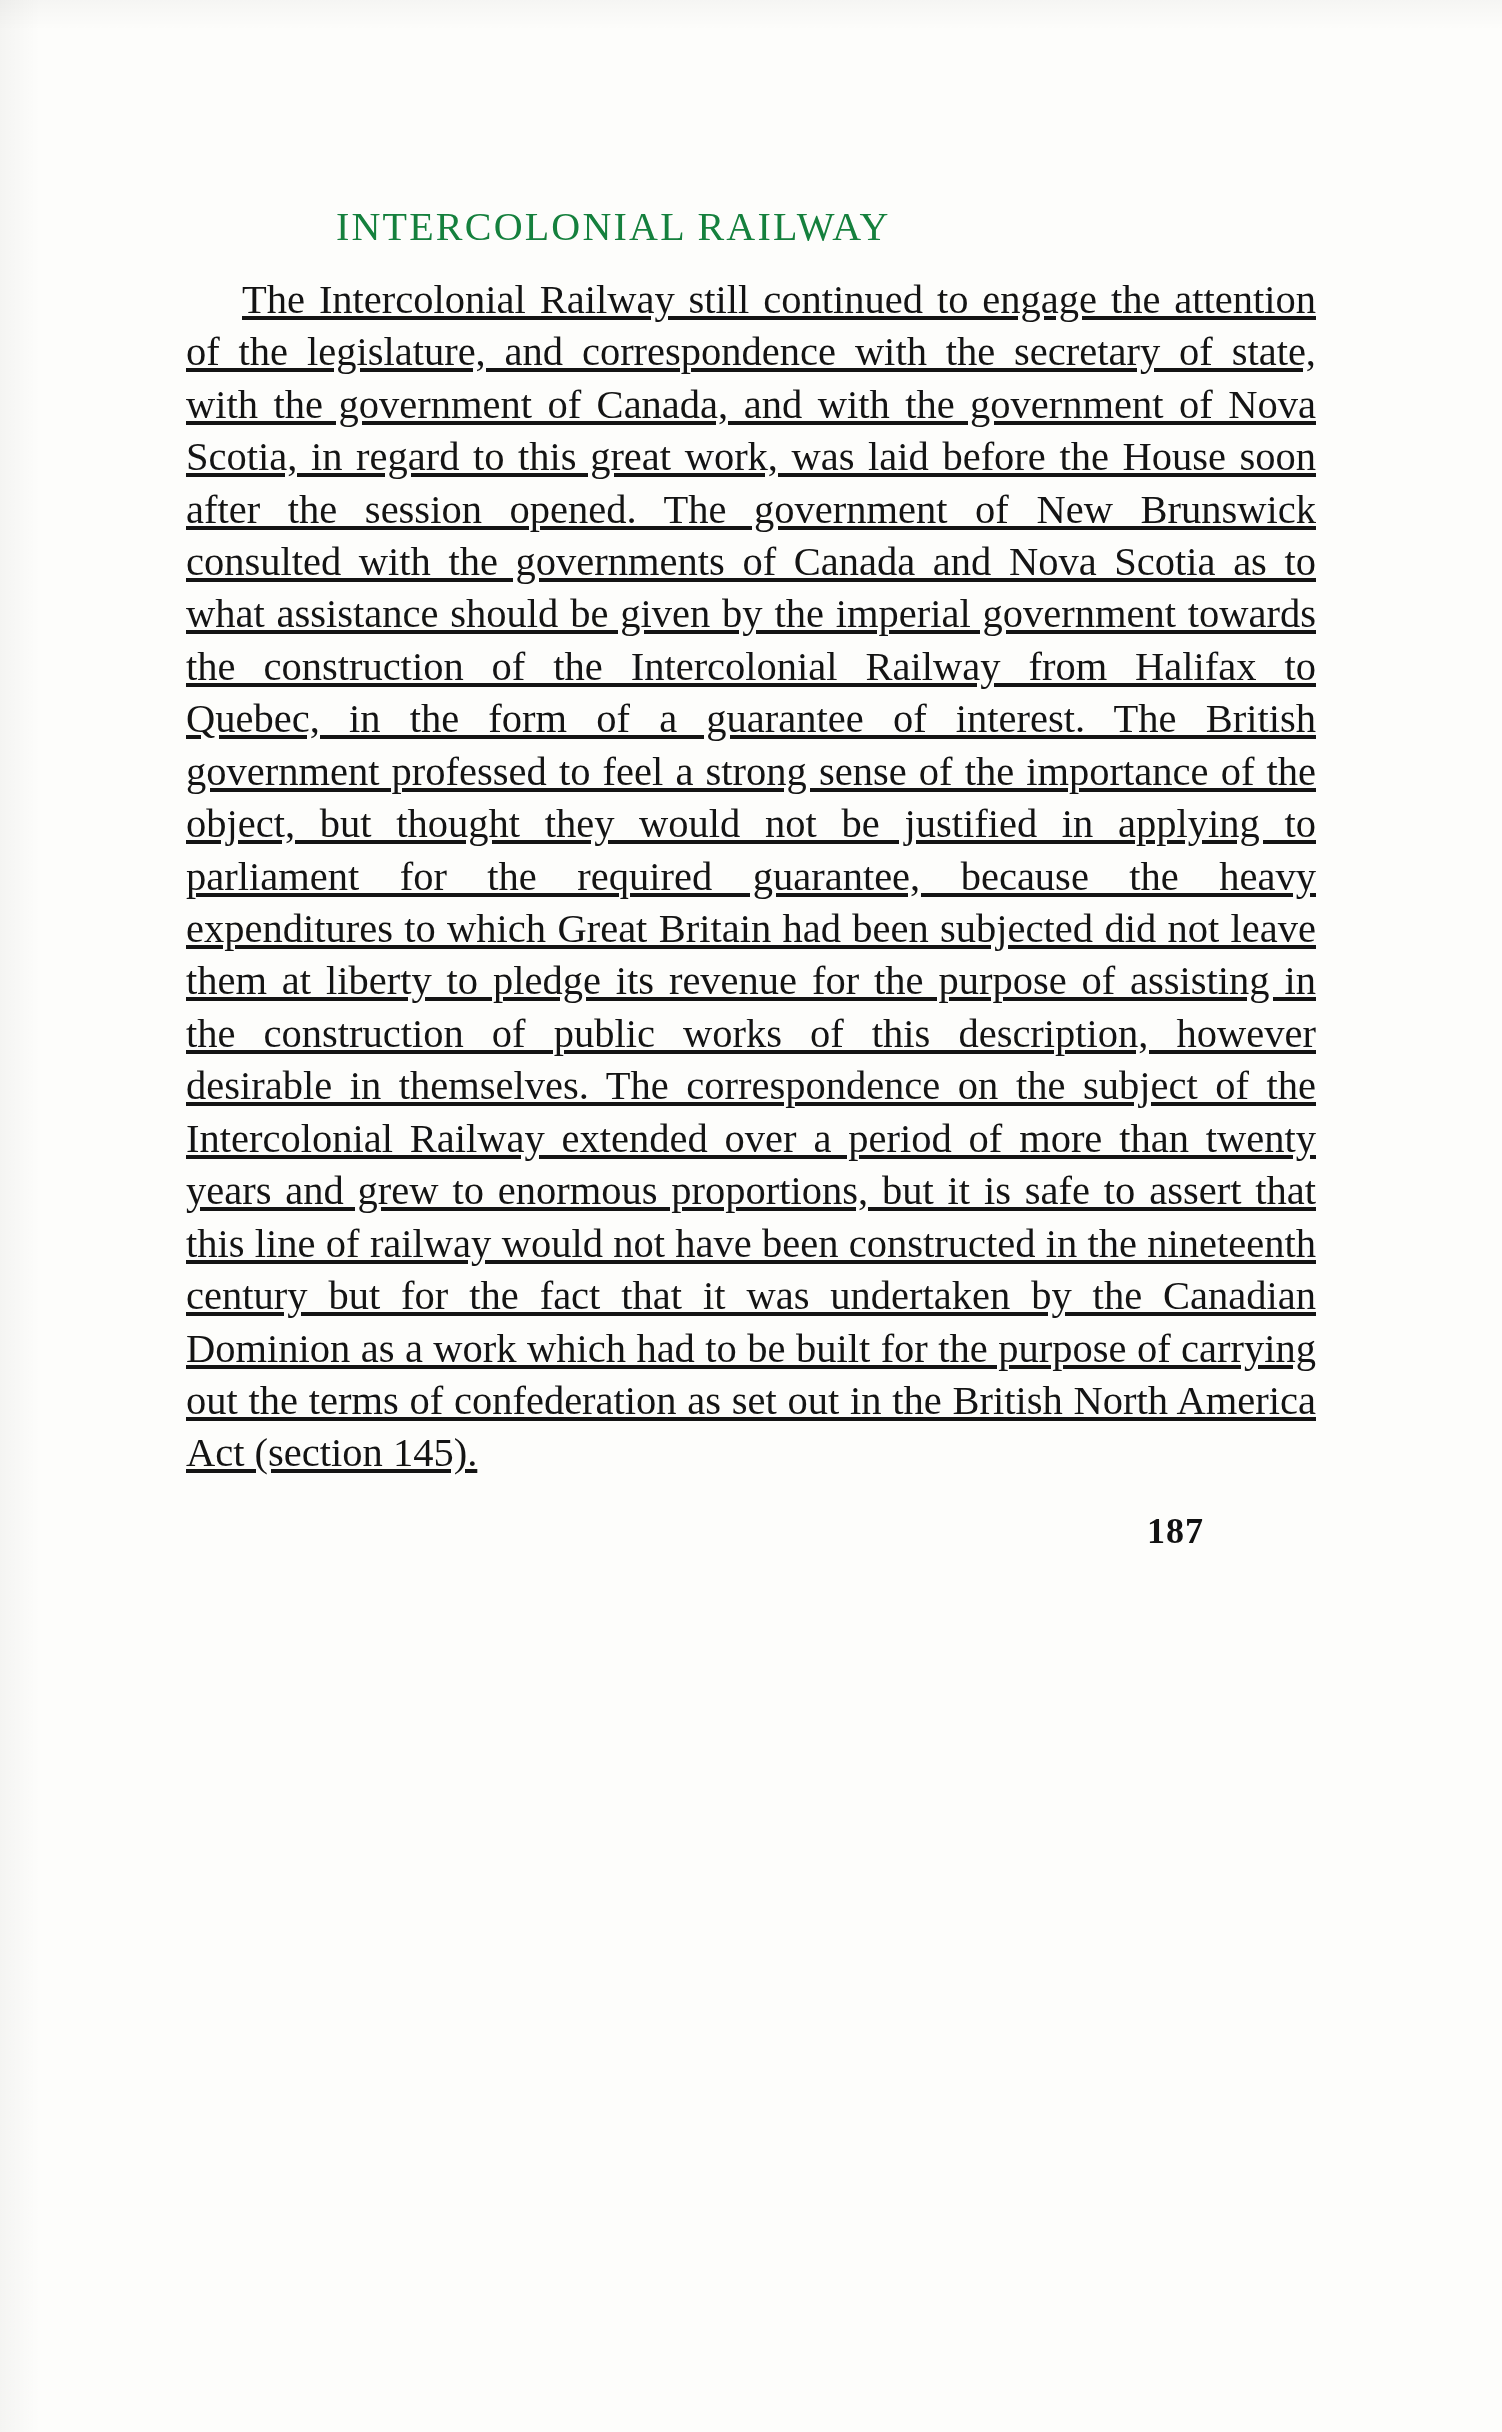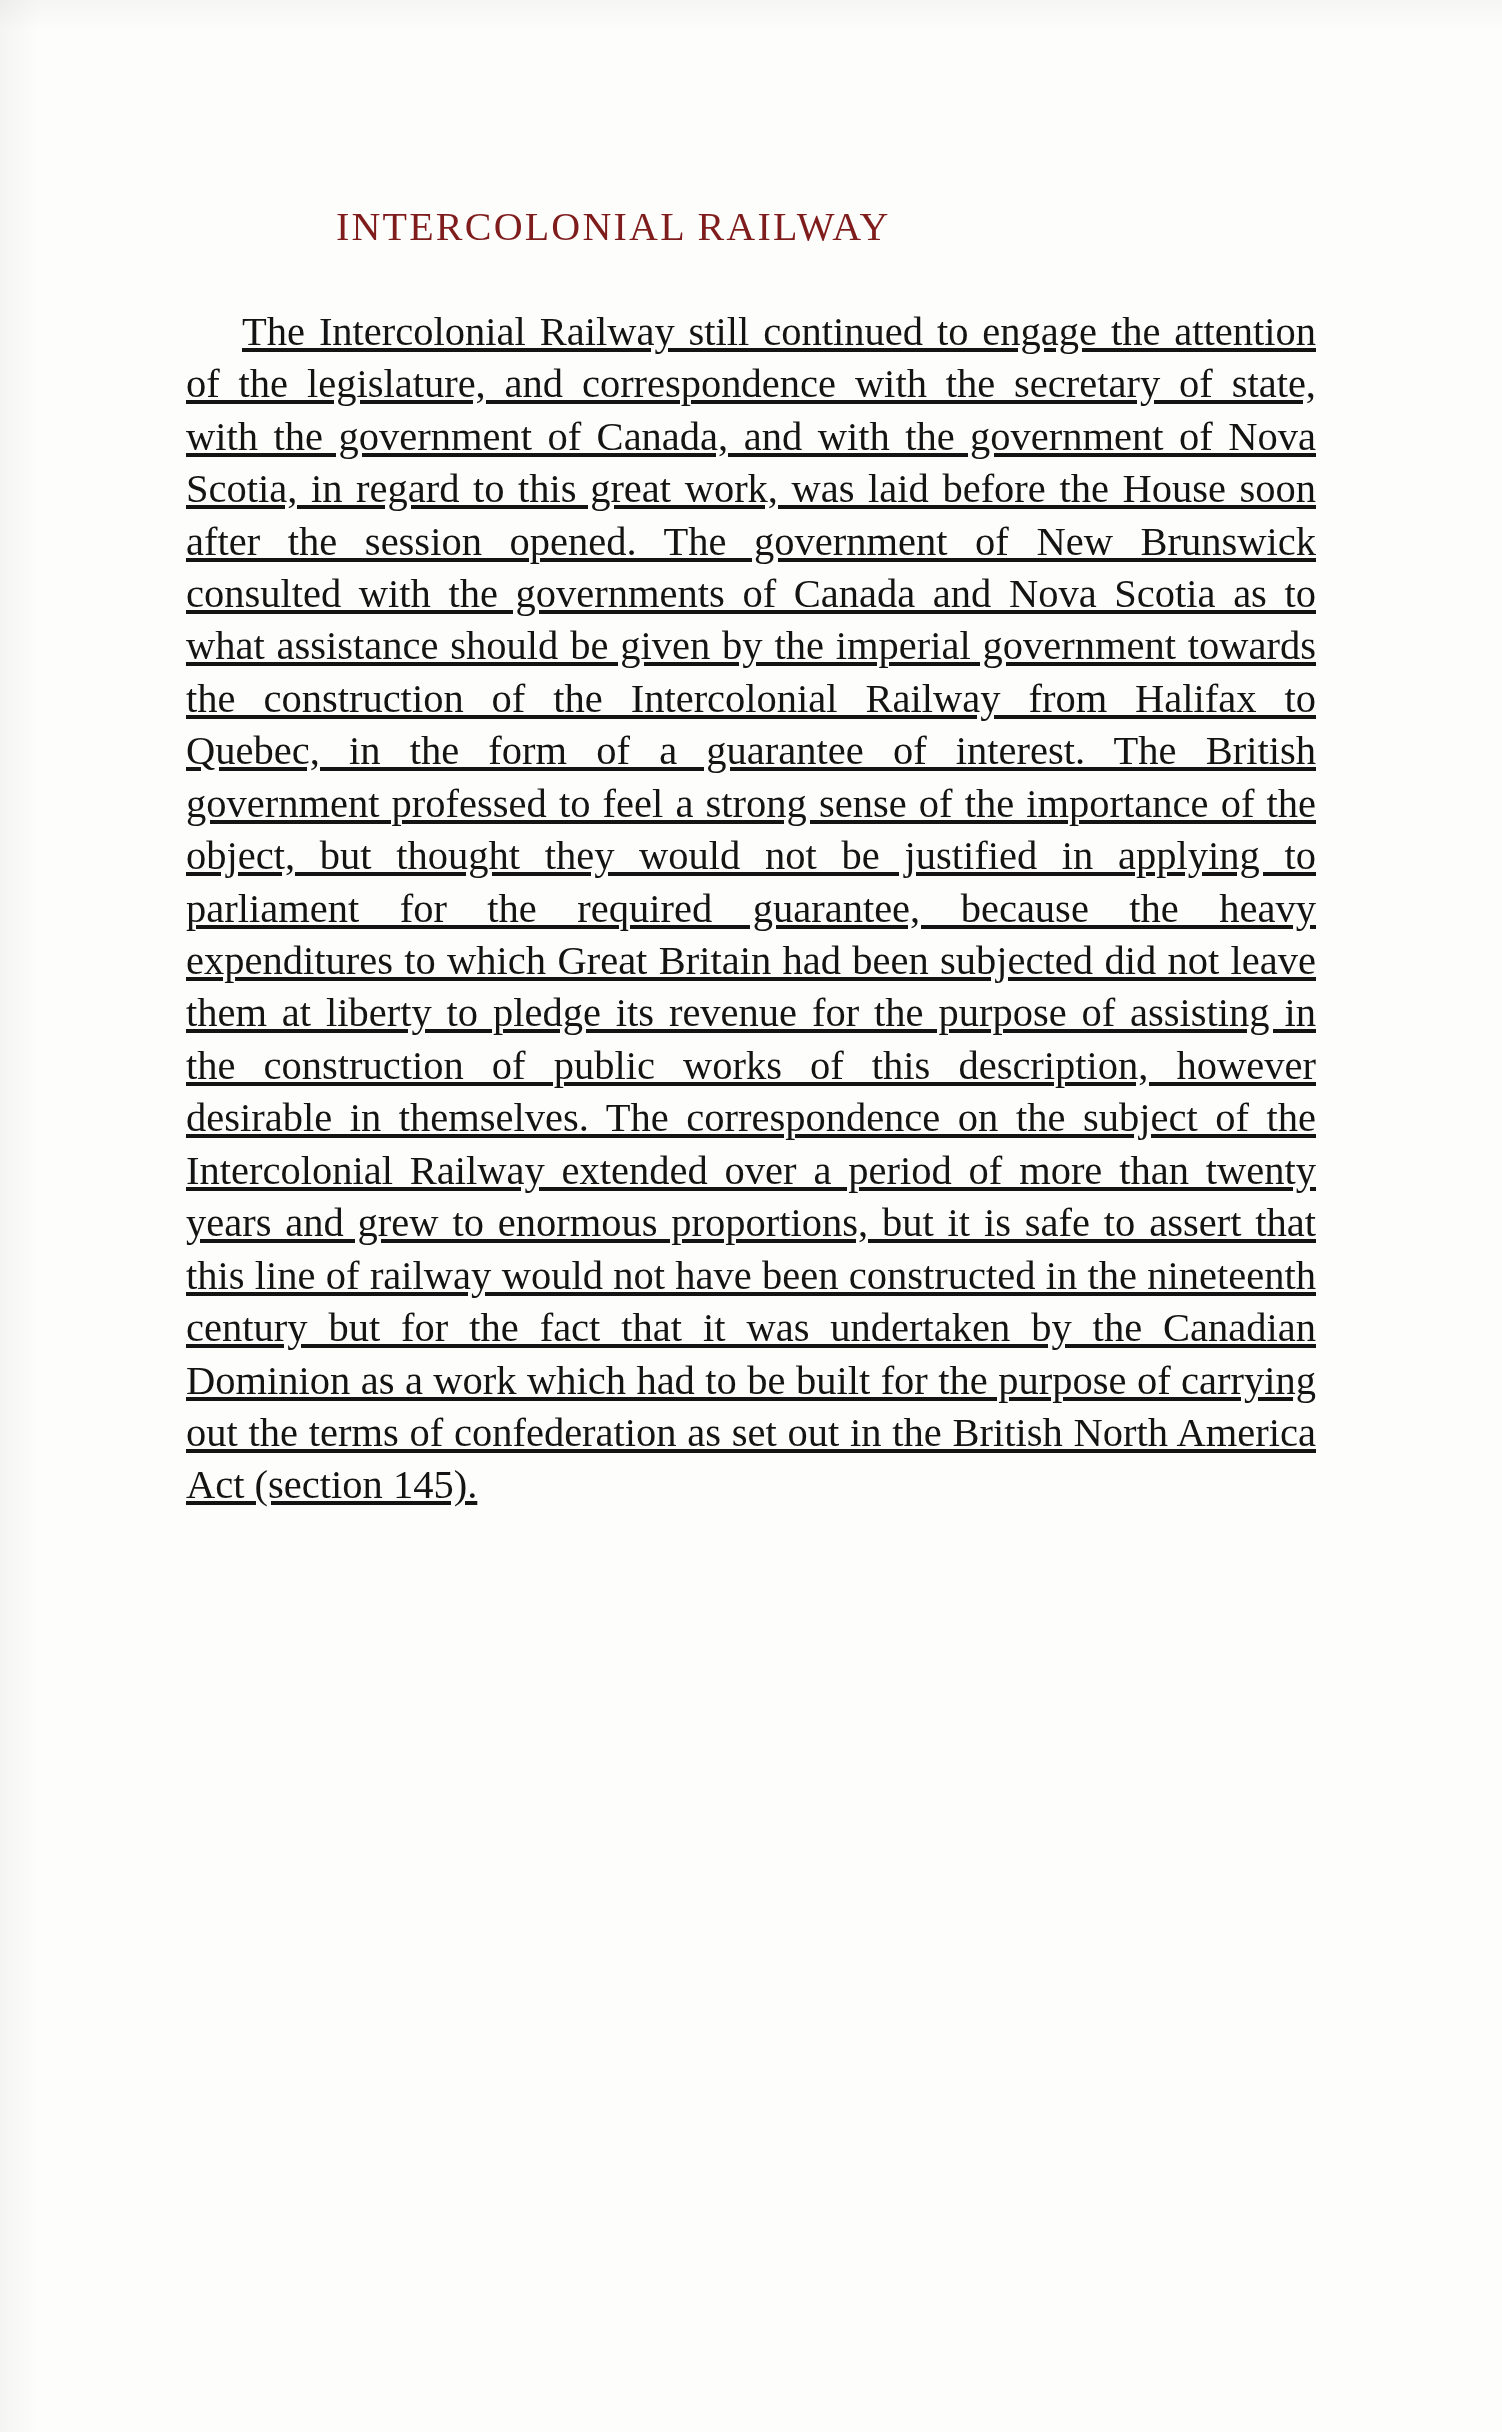--- a/index.html
+++ b/index.html
@@ -26,22 +26,22 @@
     left: 186px;
     top: 176px;
     width: 1130px;
   }
   .page-header {
     font-size: 40px;
     letter-spacing: 2.2px;
     font-weight: 400;
     text-align: left;
     padding-left: 150px;
-    margin-bottom: 56px;
-    color: #7f1d1d;
+    margin-bottom: 24px;
+    color: #15803d;
     font-family: "Liberation Serif", serif;
   }
   .body-text {
     font-size: 40.5px;
     line-height: 1.295;
     text-align: justify;
     text-justify: inter-word;
     color: #141414;
     hyphens: manual;
   }
@@ -84,14 +84,15 @@
   <div class="edge-shade-left"></div>
   <div class="edge-shade-top"></div>
 
   <div class="page-inner">
     <h1 class="page-header">INTERCOLONIAL RAILWAY</h1>
 
     <div class="body-text">
       <p class="indent">The Intercolonial Railway still continued to engage the attention of the legislature, and correspondence with the secretary of state, with the government of Canada, and with the government of Nova Scotia, in regard to this great work, was laid before the House soon after the session opened. The government of New Brunswick consulted with the governments of Canada and Nova Scotia as to what assistance should be given by the imperial government towards the construction of the Intercolonial Railway from Halifax to Quebec, in the form of a guarantee of interest. The British government professed to feel a strong sense of the importance of the object, but thought they would not be justified in applying to parliament for the required guarantee, because the heavy expenditures to which Great Britain had been subjected did not leave them at liberty to pledge its revenue for the purpose of assisting in the construction of public works of this description, however desirable in themselves. The correspondence on the subject of the Intercolonial Railway extended over a period of more than twenty years and grew to enormous proportions, but it is safe to assert that this line of railway would not have been constructed in the nineteenth century but for the fact that it was undertaken by the Canadian Dominion as a work which had to be built for the purpose of carrying out the terms of confederation as set out in the British North America Act (section 145).</p>
     </div>
 
+    <div class="folio">187</div>
   </div>
 </div>
 
 </body></html>

